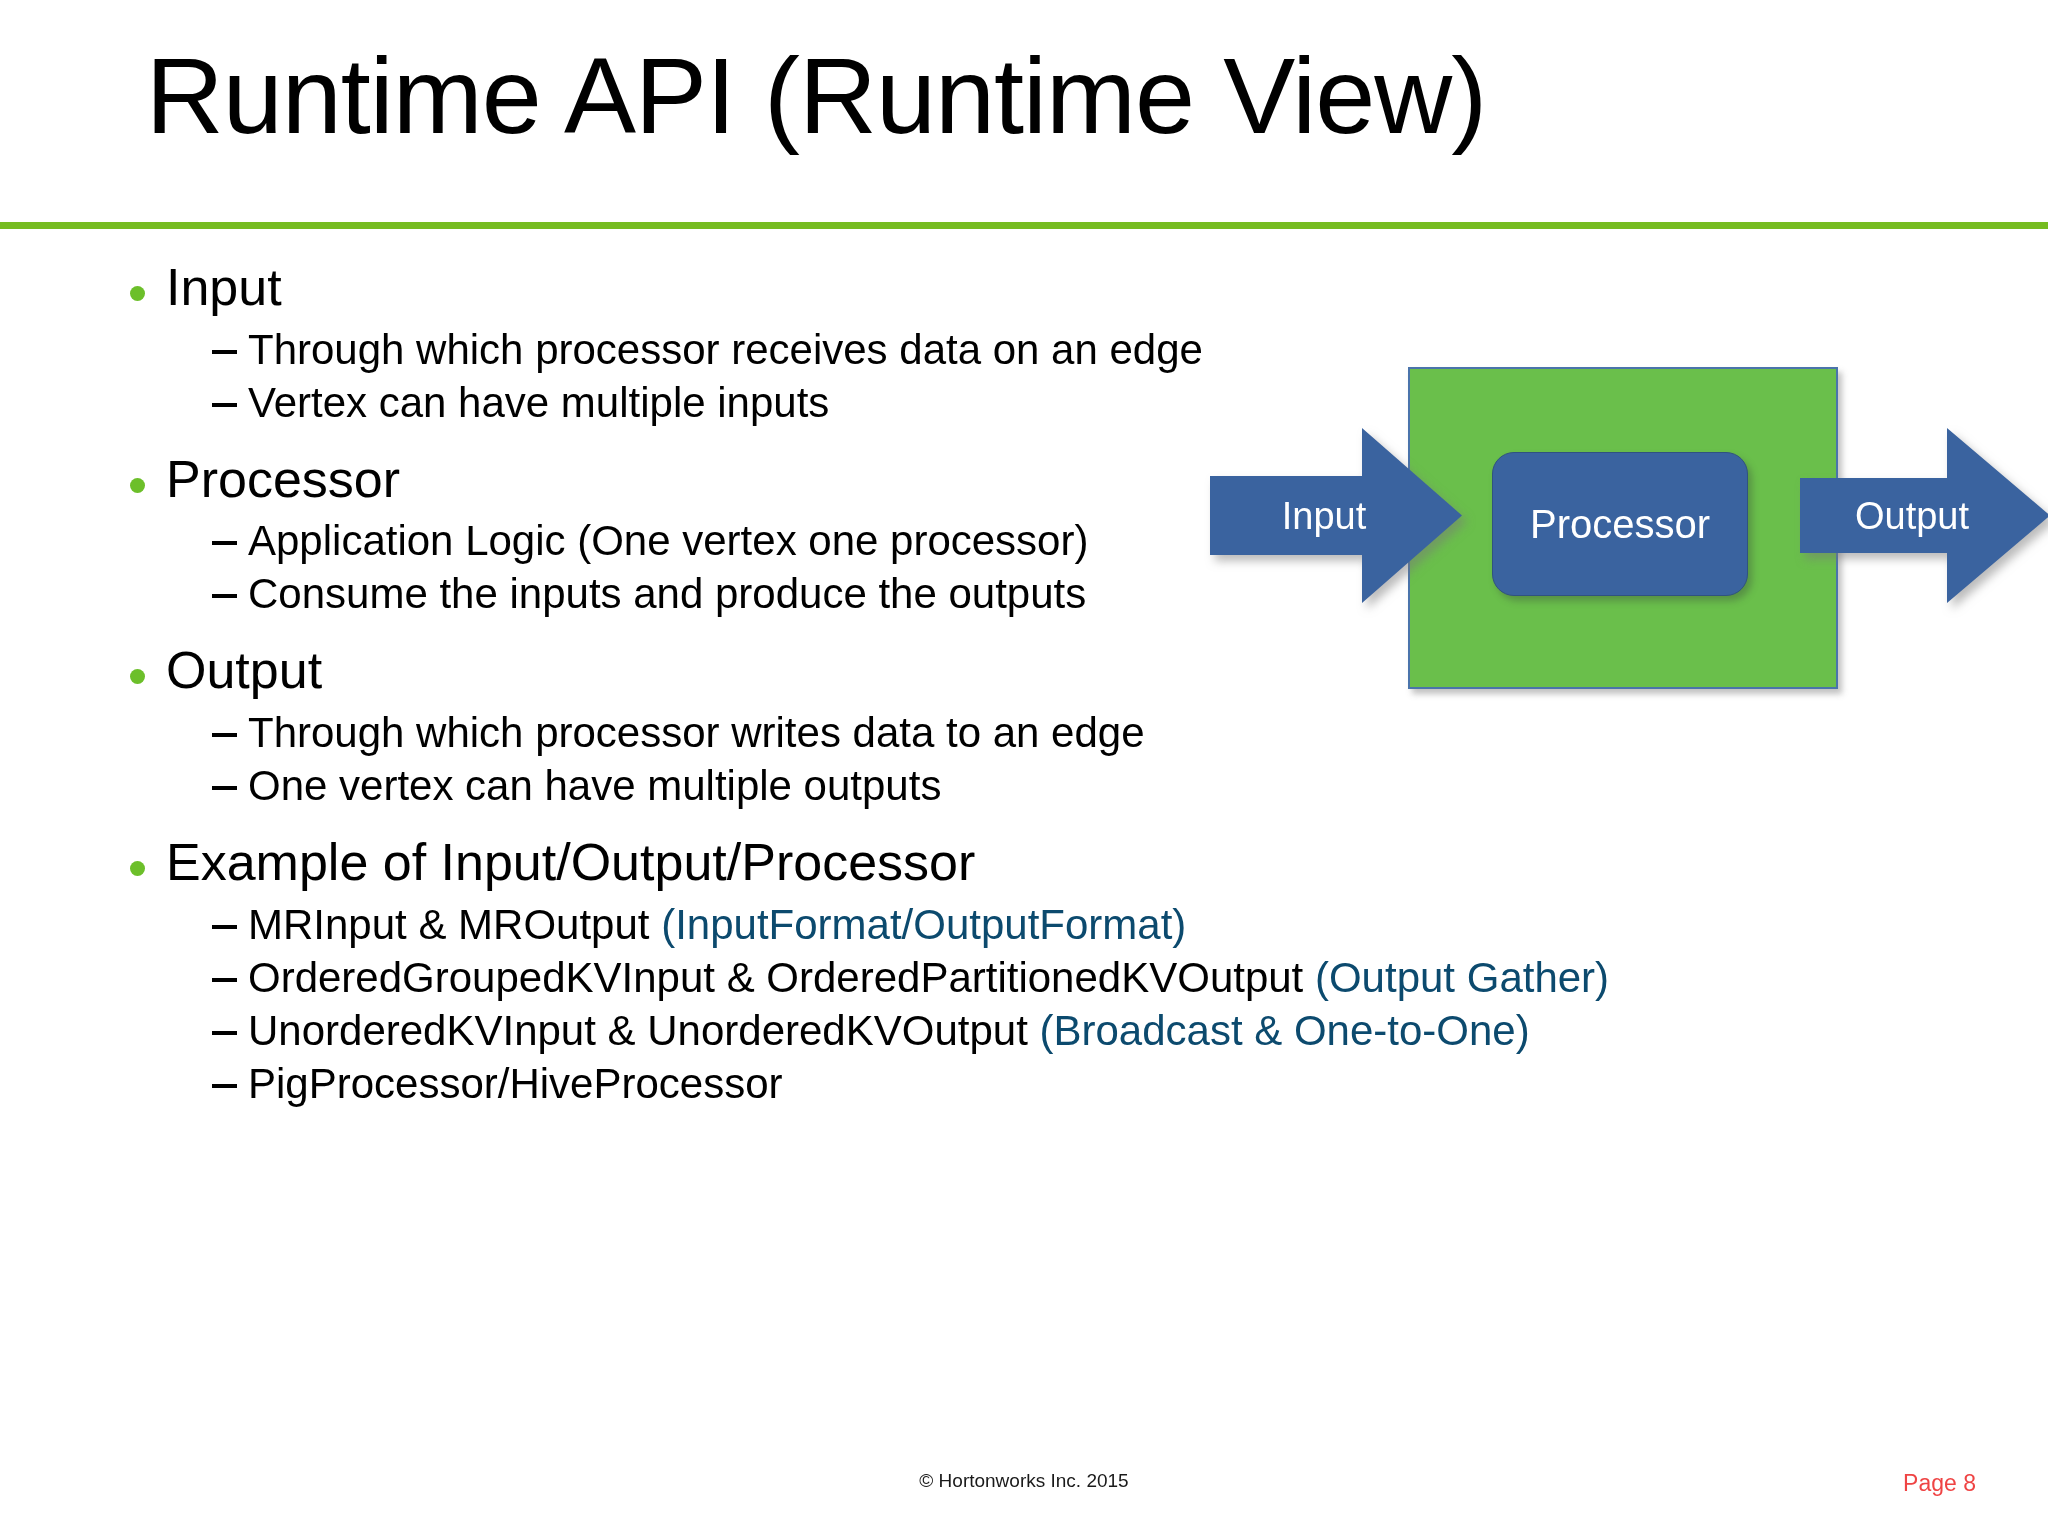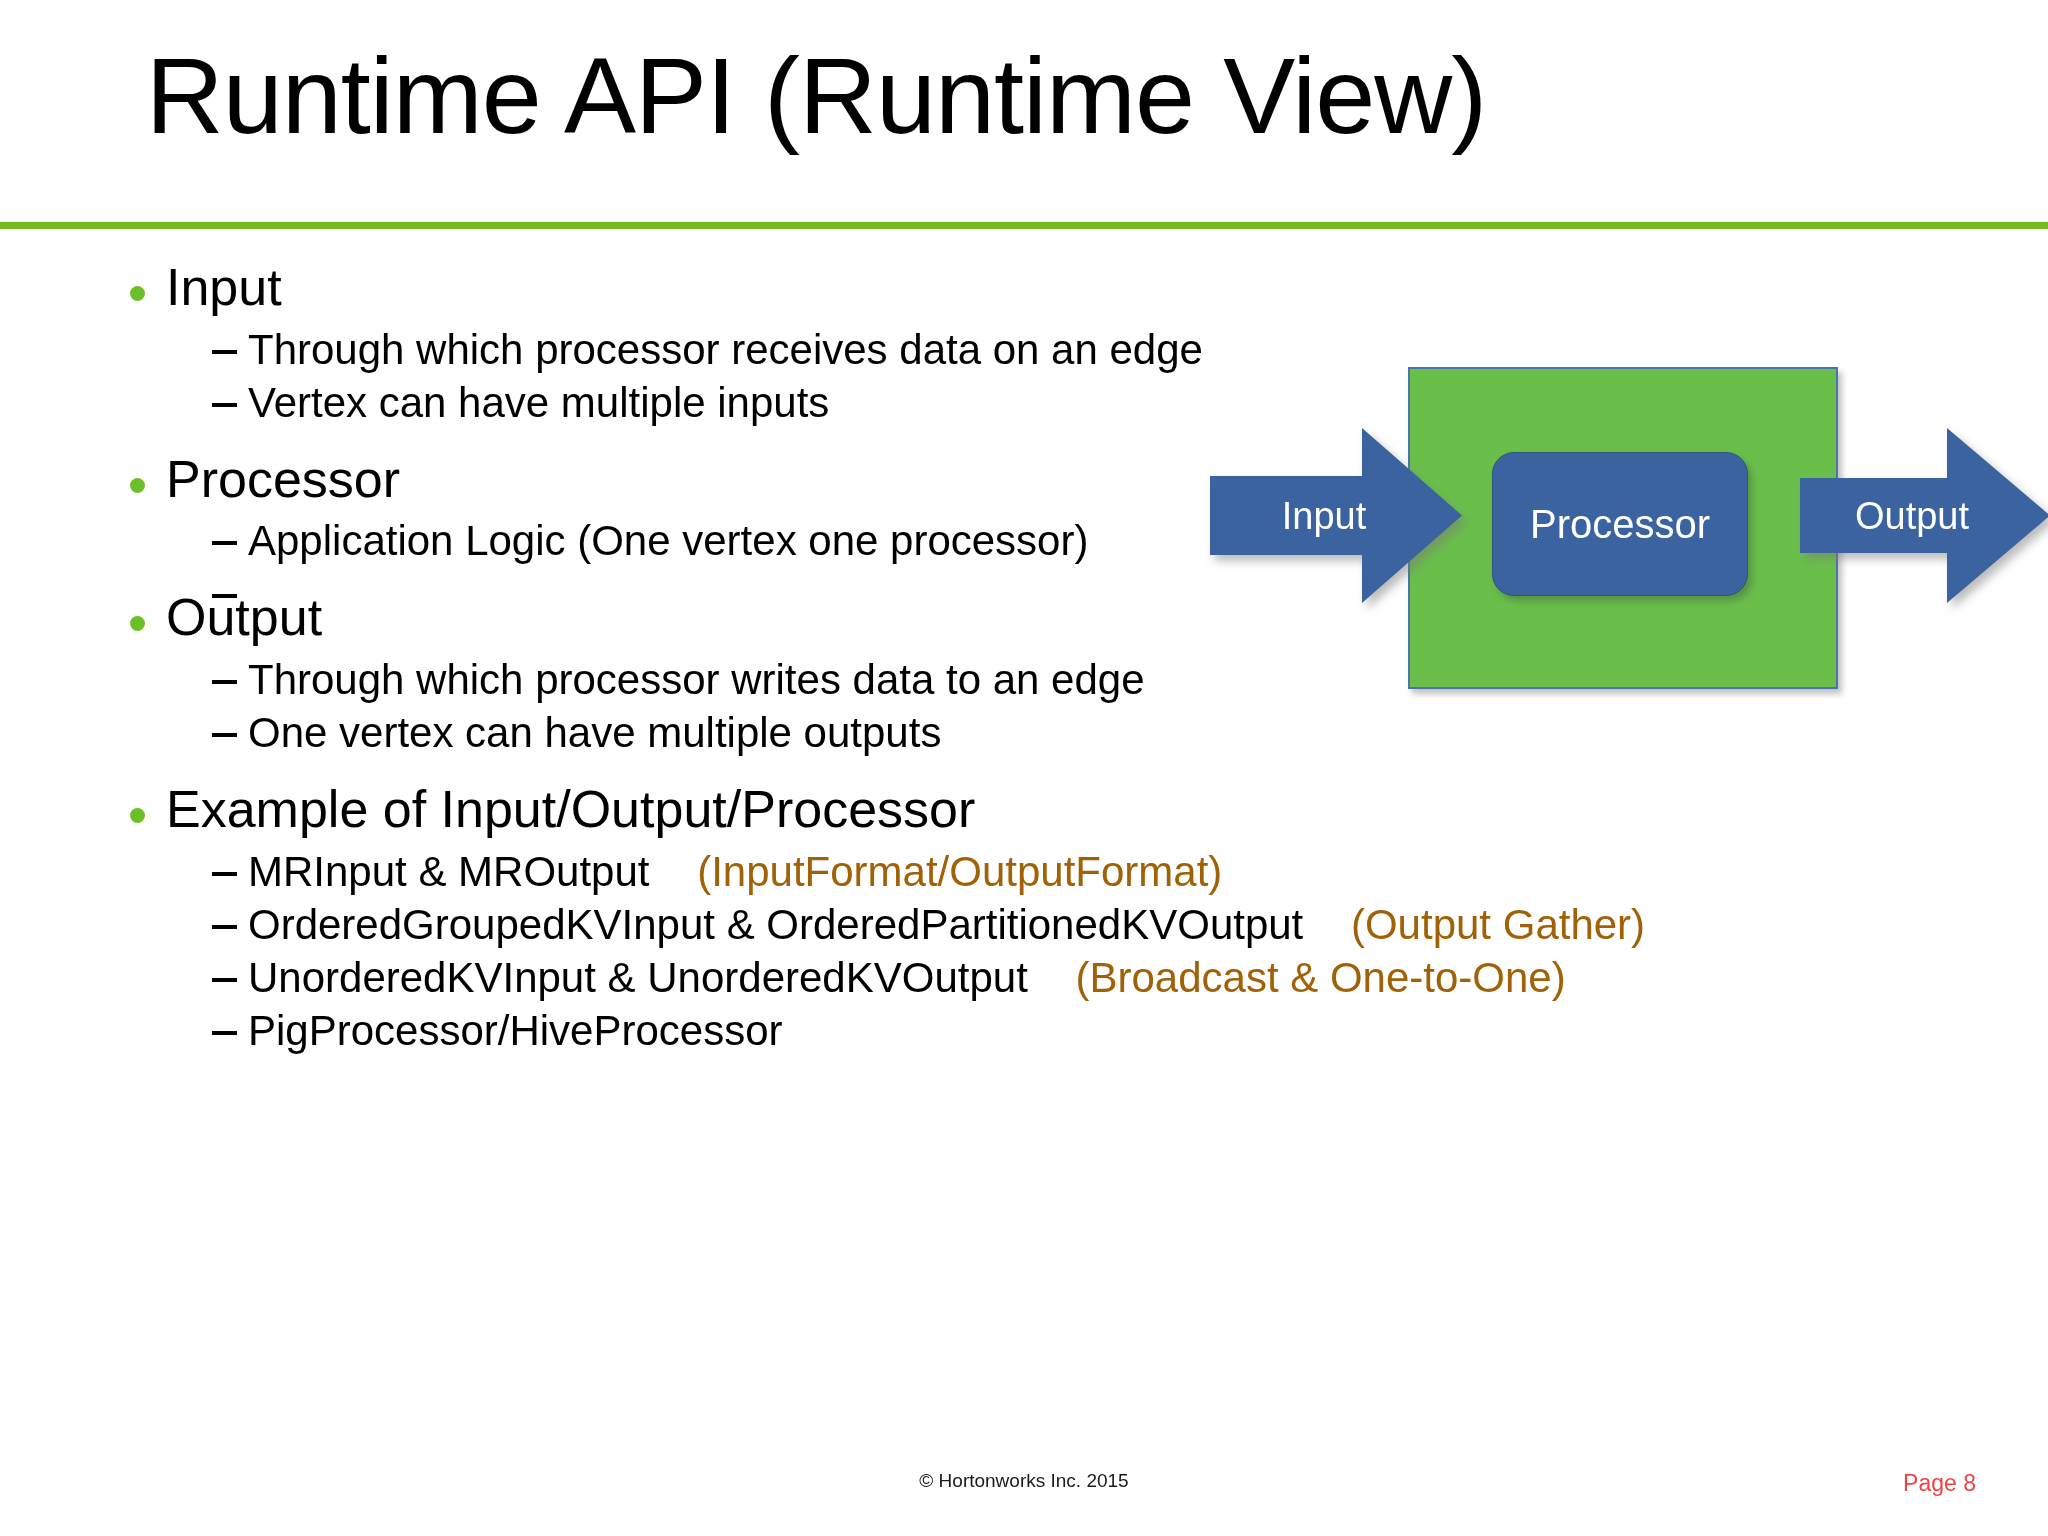--- a/index.html
+++ b/index.html
@@ -65,21 +65,21 @@
   }
   .bullet-l2 > .dash {
     position:absolute;
     left:212px; top:24px;
     width:25px; height:4px;
     background:#000;
   }
   .sublist { margin-top:10px; }
   .sublist .bullet-l2:first-child { margin-top:0; }
 
-  .accent { color:#a16207;margin-left:36px; }
+  .accent { color:#0c4a6e; }
 
   
   #runtime-diagram {
     position:absolute;
     left:1190px; top:340px;
     width:858px; height:370px;
   }
   #vertex-box {
     position:absolute;
     left:218px; top:27px;
@@ -151,21 +151,21 @@
 
 <div id="body-content">
     <div class="bullet-l1"><span class="dot"></span><span>Input</span></div>
     <div class="sublist">
       <div class="bullet-l2"><span class="dash"></span><span>Through which processor receives data on an edge</span></div>
       <div class="bullet-l2"><span class="dash"></span><span>Vertex can have multiple inputs</span></div>
     </div>
     <div class="bullet-l1"><span class="dot"></span><span>Processor</span></div>
     <div class="sublist">
       <div class="bullet-l2"><span class="dash"></span><span>Application Logic (One vertex one processor)</span></div>
-      <div class="bullet-l2"><span class="dash"></span></div>
+      <div class="bullet-l2"><span class="dash"></span><span>Consume the inputs and produce the outputs</span></div>
     </div>
     <div class="bullet-l1"><span class="dot"></span><span>Output</span></div>
     <div class="sublist">
       <div class="bullet-l2"><span class="dash"></span><span>Through which processor writes data to an edge</span></div>
       <div class="bullet-l2"><span class="dash"></span><span>One vertex can have multiple outputs</span></div>
     </div>
     <div class="bullet-l1"><span class="dot"></span><span>Example of Input/Output/Processor</span></div>
     <div class="sublist">
       <div class="bullet-l2"><span class="dash"></span><span>MRInput &amp; MROutput </span><span class="accent">(InputFormat/OutputFormat)</span></div>
       <div class="bullet-l2"><span class="dash"></span><span>OrderedGroupedKVInput &amp; OrderedPartitionedKVOutput </span><span class="accent">(Output Gather)</span></div>

